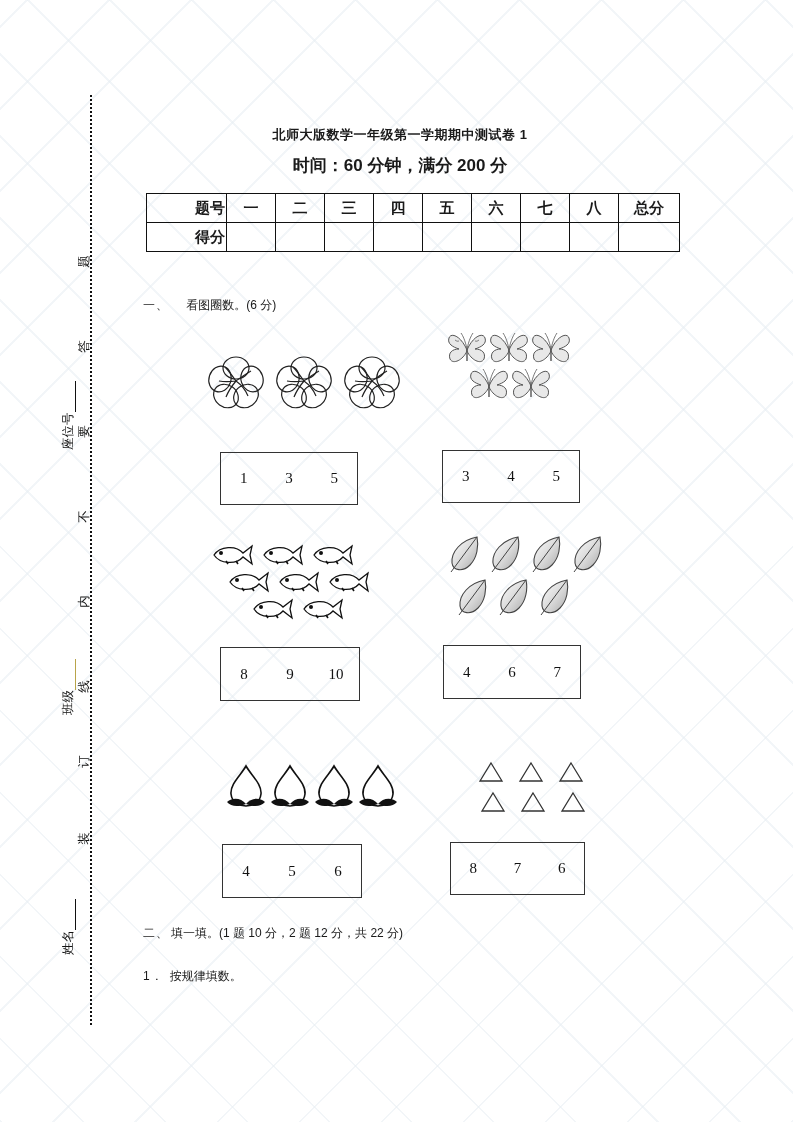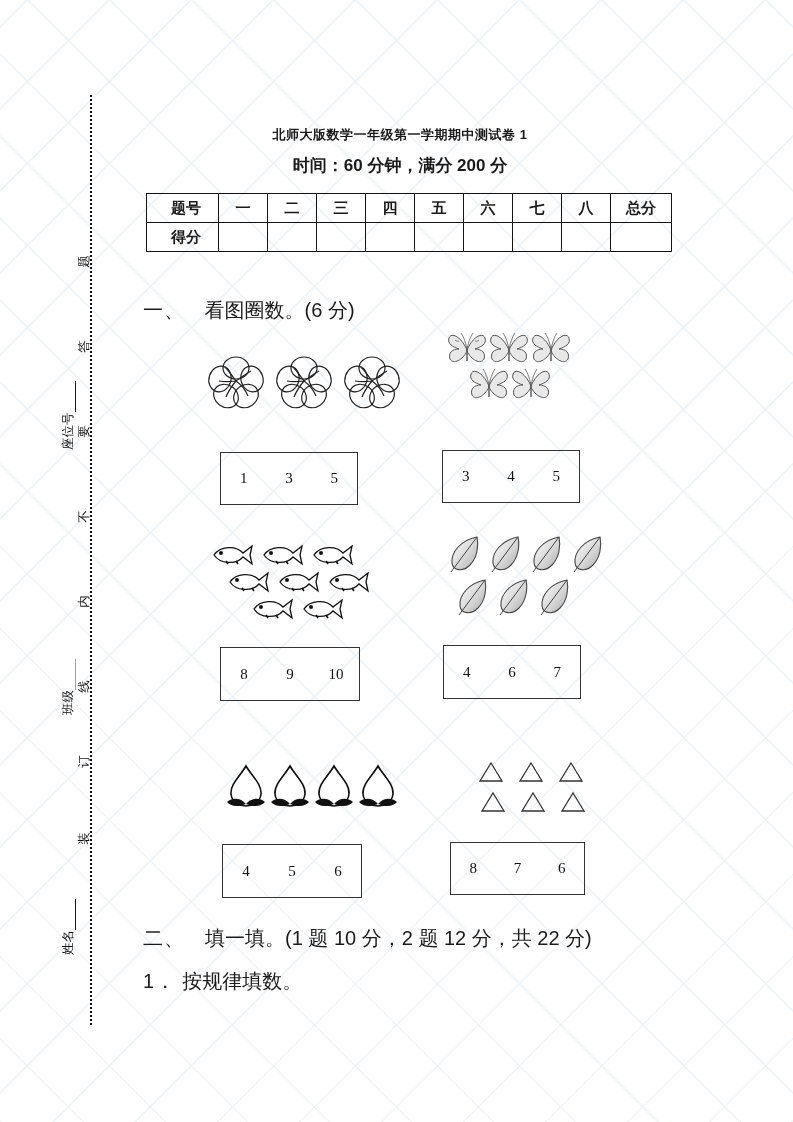--- a/index.html
+++ b/index.html
@@ -66,32 +66,32 @@
     font-family:"Liberation Sans","DejaVu Sans",sans-serif;
   }
   table.score td{
     border:1.4px solid #111;
     height:26px;
     text-align:center;
     vertical-align:middle;
     font-size:15px;
     font-weight:bold;
   }
-  table.score td.lbl{width:62px;text-align:center;padding-left:8px;margin-left:14px;}
+  table.score td.lbl{width:62px;text-align:right;padding-left:16px;margin-left:14px;}
   table.score td.num{width:46px;}
   table.score td.tot{width:58px;}
 
   
   .sec{
     position:absolute;
     font-family:"Liberation Sans","DejaVu Sans",sans-serif;
-    font-size:20px;color:#1a1a1a;white-space:nowrap;
+    font-size:12px;color:#1a1a1a;white-space:nowrap;
   }
   .sec .idx{letter-spacing:1px;}
-  .sec .body{margin-left:20px;}
+  .sec .body{margin-left:2px;}
 
   
   .grp{position:absolute;}
   .row{display:flex;align-items:flex-end;}
   .optbox{
     position:absolute;
     border:1.5px solid #333;
     background:transparent;
     display:flex;align-items:center;
     box-sizing:border-box;

